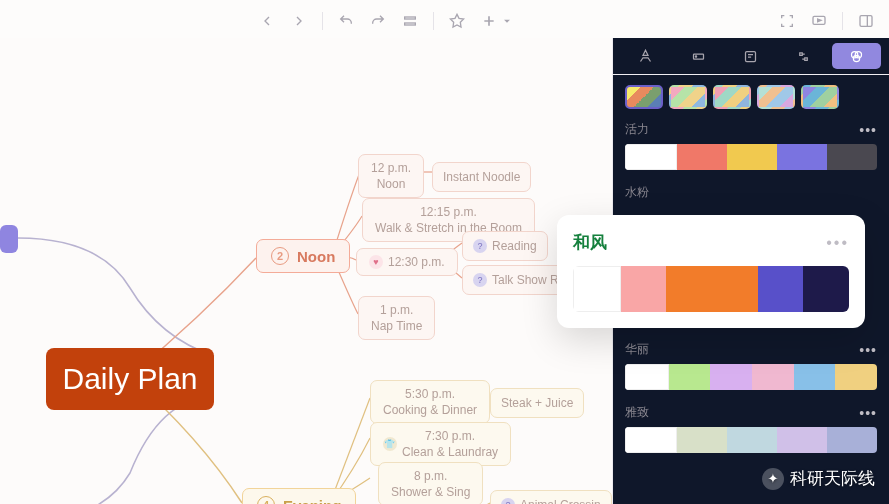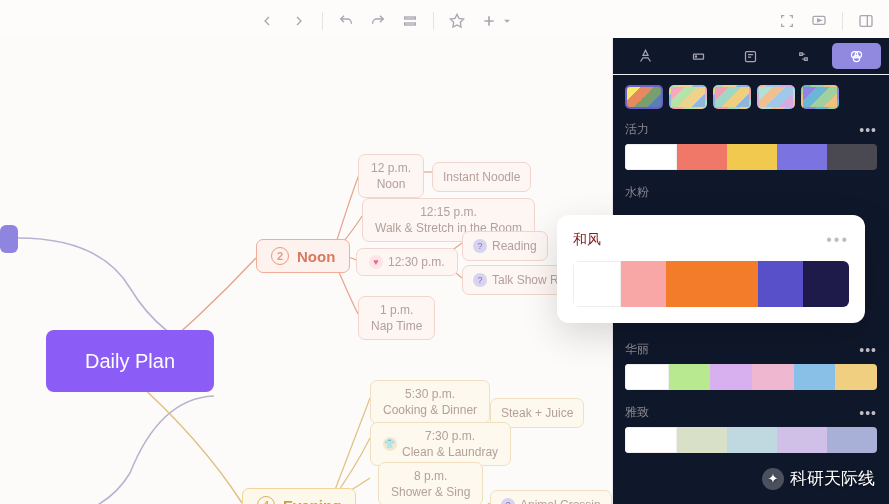--- a/index.html
+++ b/index.html
@@ -10,21 +10,21 @@
 .tb-left { display: flex; gap: 2px; margin-left: 244px; }
 .tb-right { display: flex; gap: 2px; }
 .tb-btn { width: 30px; height: 28px; display: flex; align-items: center; justify-content: center; border-radius: 5px; cursor: pointer; color: #a9a6b0; }
 .tb-btn svg { width: 16px; height: 16px; }
 .vr { width: 1px; height: 18px; background: #e5e3e8; margin: 0 6px; align-self: center; }
 
 
 .canvas { position: absolute; top: 38px; left: 0; right: 277px; bottom: 0; background: #fdfbfa; }
 
 
-.root-node { position: absolute; left: 46px; top: 292px; width: 168px; height: 62px; background: #8b5cf6; border-radius: 8px; display: flex; align-items: center; justify-content: center; color: #fff; font-size: 20px; font-weight: 500; }
+.root-node { position: absolute; left: 46px; top: 310px; width: 168px; height: 62px; background: #c2410c; border-radius: 8px; display: flex; align-items: center; justify-content: center; color: #fff; font-size: 30px; font-weight: 500; }
 
 
 .stub { position: absolute; border-radius: 6px; }
 .stub1 { left: 0; top: 187px; width: 18px; height: 28px; background: #8f85e0; }
 
 
 .branch { position: absolute; display: flex; align-items: center; gap: 8px; padding: 7px 14px; border-radius: 7px; font-size: 15px; font-weight: 600; }
 .branch .num { width: 18px; height: 18px; border-radius: 50%; display: flex; align-items: center; justify-content: center; font-size: 11px; font-weight: 700; }
 .noon { left: 256px; top: 201px; border: 1.5px solid #f4ab98; color: #d87a5f; background: #fdf2ee; }
 .noon .num { border: 1.5px solid #e89b82; color: #e89b82; }
@@ -56,21 +56,21 @@
 .pal-section { padding: 4px 12px 10px; }
 .pal-head { display: flex; justify-content: space-between; align-items: center; margin-bottom: 6px; }
 .pal-title { font-size: 12px; color: #8a8790; }
 .pal-more { color: #bfbcc4; font-size: 14px; letter-spacing: 1px; cursor: pointer; }
 .pal-swatches { display: flex; height: 26px; border-radius: 4px; overflow: hidden; }
 .pal-swatches div { flex: 1; }
 
 
 .popup { position: absolute; top: 215px; right: 24px; width: 308px; background: #fff; border-radius: 12px; box-shadow: 0 12px 36px rgba(0,0,0,0.15); padding: 16px; z-index: 50; }
 .popup-head { display: flex; justify-content: space-between; align-items: center; margin-bottom: 12px; }
-.popup-title { font-size: 14px; font-weight: 400; color: #7f1d1d; }
+.popup-title { font-size: 17px; font-weight: 700; color: #15803d; }
 .popup-more { color: #bfbcc4; font-size: 16px; letter-spacing: 2px; cursor: pointer; }
 .popup-swatches { display: flex; height: 46px; border-radius: 6px; overflow: hidden; }
 .popup-swatches div { flex: 1; }
 
 
 .watermark { position: absolute; right: 14px; bottom: 14px; display: flex; align-items: center; gap: 6px; color: #fff; font-size: 17px; font-weight: 500; z-index: 60; text-shadow: 0 1px 3px rgba(0,0,0,0.5); }
 .wm-ico { width: 22px; height: 22px; border-radius: 50%; background: rgba(255,255,255,0.25); display: flex; align-items: center; justify-content: center; font-size: 13px; }
 </style>
 </head>
 <body>
@@ -202,21 +202,21 @@
     </div>
 
   <div class="branch evening">
     <span class="num">4</span>
     <span>Evening</span>
   </div>
   <div class="leaf ev" style="left:370px;top:342px;">
       <span class="t">5:30 p.m.</span>
       <span class="t">Cooking &amp; Dinner</span>
     </div>
-  <div class="leaf ev leaf-sm" style="left:490px;top:360px;">Steak + Juice</div>
+  <div class="leaf ev leaf-sm" style="left:490px;top:350px;">Steak + Juice</div>
   <div class="leaf ev leaf-inline" style="left:370px;top:384px;">
       <span class="ico" style="background:#f0e8d0;color:#c0a060">👕</span>
       <span><span class="t" style="display:block">7:30 p.m.</span><span>Clean &amp; Laundray</span></span>
     </div>
   <div class="leaf ev" style="left:378px;top:424px;">
       <span class="t">8 p.m.</span>
       <span class="t">Shower &amp; Sing</span>
     </div>
 
   <div class="leaf ev leaf-inline leaf-sm" style="left:490px;top:452px;">

